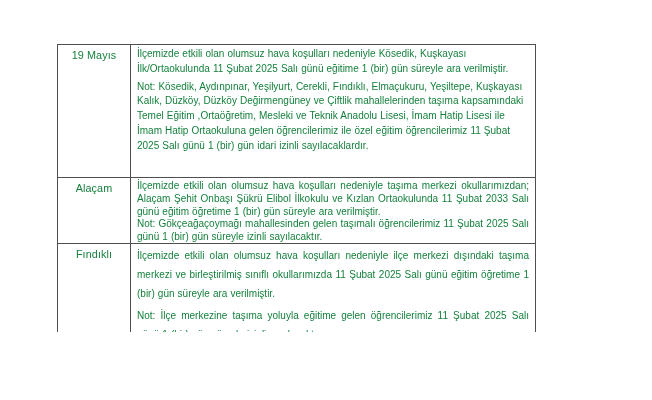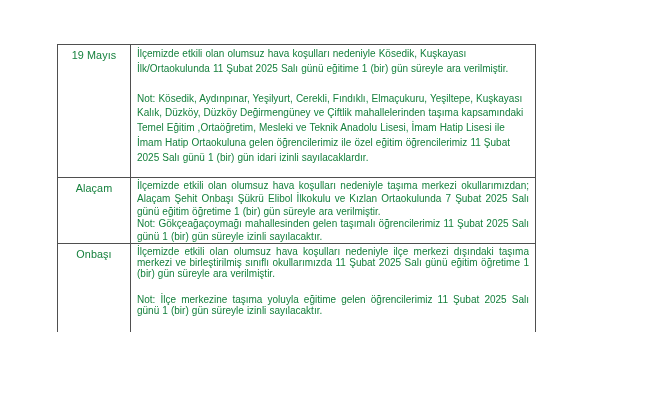--- a/index.html
+++ b/index.html
@@ -48,52 +48,52 @@
     font-size: 10.8px;
     letter-spacing: 0.1px;
   }
   .content {
     flex: 1 1 auto;
     padding: 2px 6px 0 6px;
     font-size: 10px;
   }
   .para {
     margin: 0;
-    line-height: 11px;
+    line-height: 19px;
     text-align: left;
     word-spacing: 0.3px;
   }
   .trow:nth-child(1) .para { line-height: 14.8px; }
   .trow:nth-child(2) .para { line-height: 12.8px; }
   .para.justify { text-align: justify; }
-  .para.gap { margin-top: 15px; }
+  .para.gap { margin-top: 3px; }
 </style>
 </head>
 <body>
 
 <div class="page">
   <div class="closure-table" id="closure-table">
   <div class="trow">
     <div class="cell district">19 Mayıs</div>
     <div class="cell content">
           <p class="para">İlçemizde etkili olan olumsuz hava koşulları nedeniyle Kösedik, Kuşkayası İlk/Ortaokulunda 11 Şubat 2025 Salı günü eğitime 1 (bir) gün süreyle ara verilmiştir.</p>
           <p class="para gap">Not: Kösedik, Aydınpınar,  Yeşilyurt, Cerekli, Fındıklı, Elmaçukuru, Yeşiltepe,  Kuşkayası Kalık,  Düzköy, Düzköy Değirmengüney ve Çiftlik mahallelerinden taşıma kapsamındaki Temel Eğitim ,Ortaöğretim, Mesleki ve Teknik Anadolu Lisesi, İmam Hatip Lisesi ile İmam Hatip Ortaokuluna gelen öğrencilerimiz ile özel eğitim öğrencilerimiz 11 Şubat 2025 Salı günü 1 (bir) gün idari izinli sayılacaklardır.</p>
         </div>
   </div>
 
   <div class="trow">
     <div class="cell district">Alaçam</div>
     <div class="cell content">
-          <p class="para justify">İlçemizde etkili olan olumsuz hava koşulları nedeniyle taşıma merkezi okullarımızdan; Alaçam Şehit Onbaşı Şükrü Elibol İlkokulu ve Kızlan Ortaokulunda 7 Şubat 2025 Salı günü eğitim öğretime 1 (bir) gün süreyle ara verilmiştir.</p>
+          <p class="para justify">İlçemizde etkili olan olumsuz hava koşulları nedeniyle taşıma merkezi okullarımızdan; Alaçam Şehit Onbaşı Şükrü Elibol İlkokulu ve Kızlan Ortaokulunda 11 Şubat 2033 Salı günü eğitim öğretime 1 (bir) gün süreyle ara verilmiştir.</p>
           <p class="para justify">Not: Gökçeağaçoymağı mahallesinden gelen taşımalı öğrencilerimiz 11 Şubat 2025 Salı günü 1 (bir) gün süreyle izinli sayılacaktır.</p>
         </div>
   </div>
 
   <div class="trow">
-    <div class="cell district">Onbaşı</div>
+    <div class="cell district">Fındıklı</div>
     <div class="cell content">
           <p class="para justify">İlçemizde etkili olan olumsuz hava koşulları nedeniyle ilçe merkezi dışındaki taşıma merkezi ve birleştirilmiş sınıflı okullarımızda 11 Şubat 2025 Salı günü eğitim öğretime 1 (bir) gün süreyle ara verilmiştir.</p>
           <p class="para justify gap">Not: İlçe merkezine taşıma yoluyla eğitime gelen öğrencilerimiz 11 Şubat 2025 Salı günü 1 (bir) gün süreyle izinli sayılacaktır.</p>
         </div>
   </div>
 
   <div class="trow">
     <div class="cell district">Atakum</div>
     <div class="cell content"></div>
   </div>

